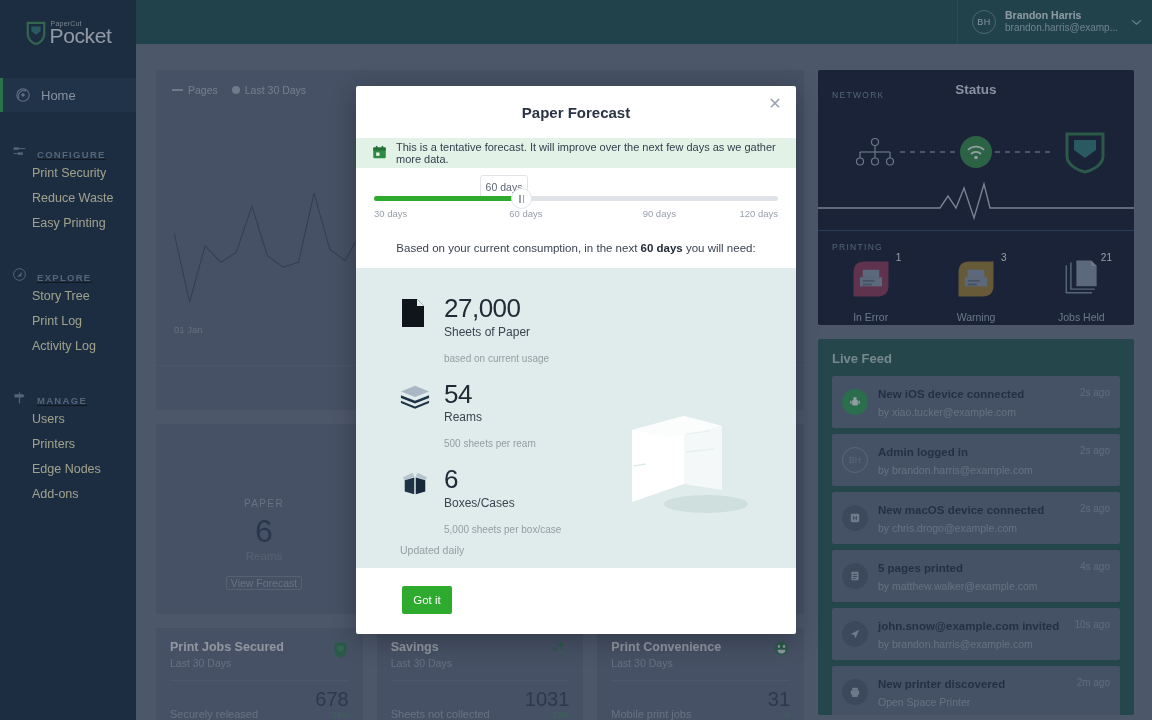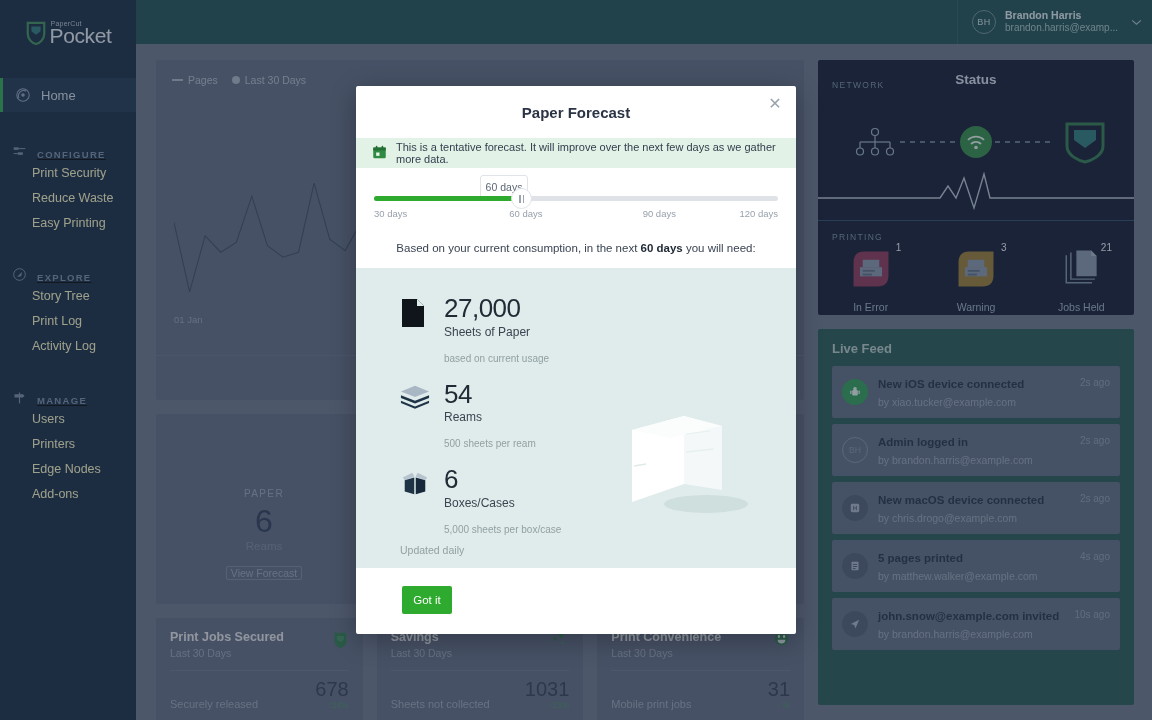--- a/index.html
+++ b/index.html
@@ -56,21 +56,21 @@
     display: flex; align-items: center; justify-content: center;
     font-size: 9px; letter-spacing: .4px;
   }
   .user-name { font-size: 10.5px; color: #e4eeee; font-weight: bold; line-height: 1.25; }
   .user-email { font-size: 10px; color: #a9c4c4; line-height: 1.25; }
   .chev { color: #a9c4c4; font-size: 11px; margin-left: 4px; }
 
   
   .main {
     position: absolute; left: 136px; top: 44px; width: 1016px; height: 676px;
-    background: #6b7688; padding: 16px 18px 0 20px;
+    background: #6b7688; padding: 26px 18px 0 20px;
     display: flex; gap: 14px; z-index: 1;
   }
   .col-left { width: 648px; }
   .col-right { width: 316px; }
 
   .card { background: #5f6b7f; border-radius: 2px; }
 
   
   .chart-card { height: 340px; position: relative; padding: 14px 16px; }
   .chart-legend { display: flex; align-items: center; gap: 14px; font-size: 10.5px; color: #b4bdc9; }
@@ -566,20 +566,34 @@
                   <path d="M16 4 L4 10 L9 11.5 L10.5 16.5 Z" fill="#aab6c6"></path>
                 </svg>
             </span>
             <span class="feed-body">
               <span class="feed-main">john.snow@example.com invited</span>
               <span class="feed-by">by brandon.harris@example.com</span>
             </span>
             <span class="feed-time">10s ago</span>
           </div>
 
+          <div class="feed-item">
+            <span class="feed-ic" style="background:#4e5b6e">
+              <svg viewBox="0 0 20 20" width="14" height="14">
+                  <rect x="6" y="4" width="8" height="4" fill="#aab6c6"></rect>
+                  <rect x="4" y="8" width="12" height="6" rx="1" fill="#aab6c6"></rect>
+                  <rect x="6" y="13" width="8" height="4" fill="#aab6c6"></rect>
+                </svg>
+            </span>
+            <span class="feed-body">
+              <span class="feed-main">New printer discovered</span>
+              <span class="feed-by">Open Space Printer</span>
+            </span>
+            <span class="feed-time">2m ago</span>
+          </div>
 
         </div>
       </div>
     </div>
   </div>
 
   <div class="scrim"></div>
 
   <div class="modal">
     <div class="modal-head">

